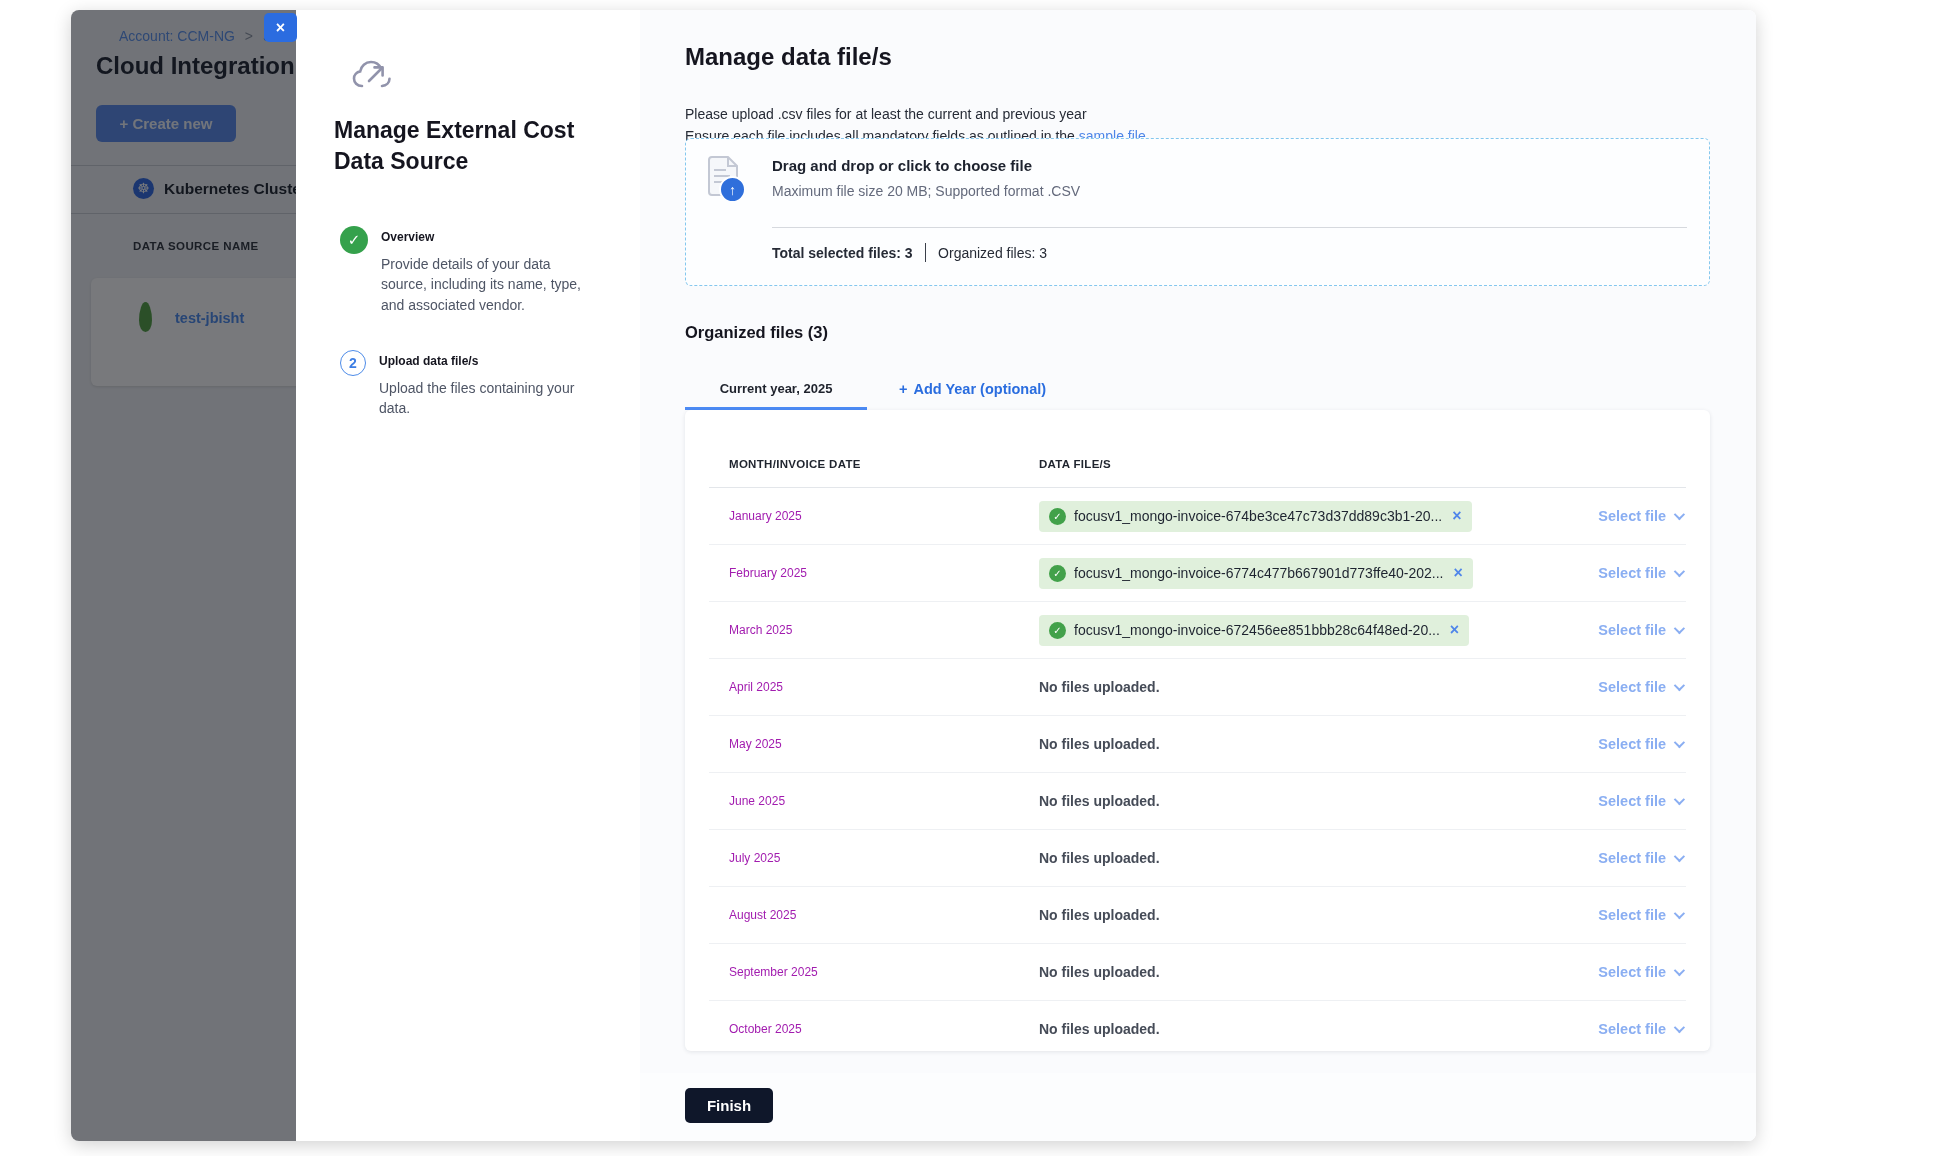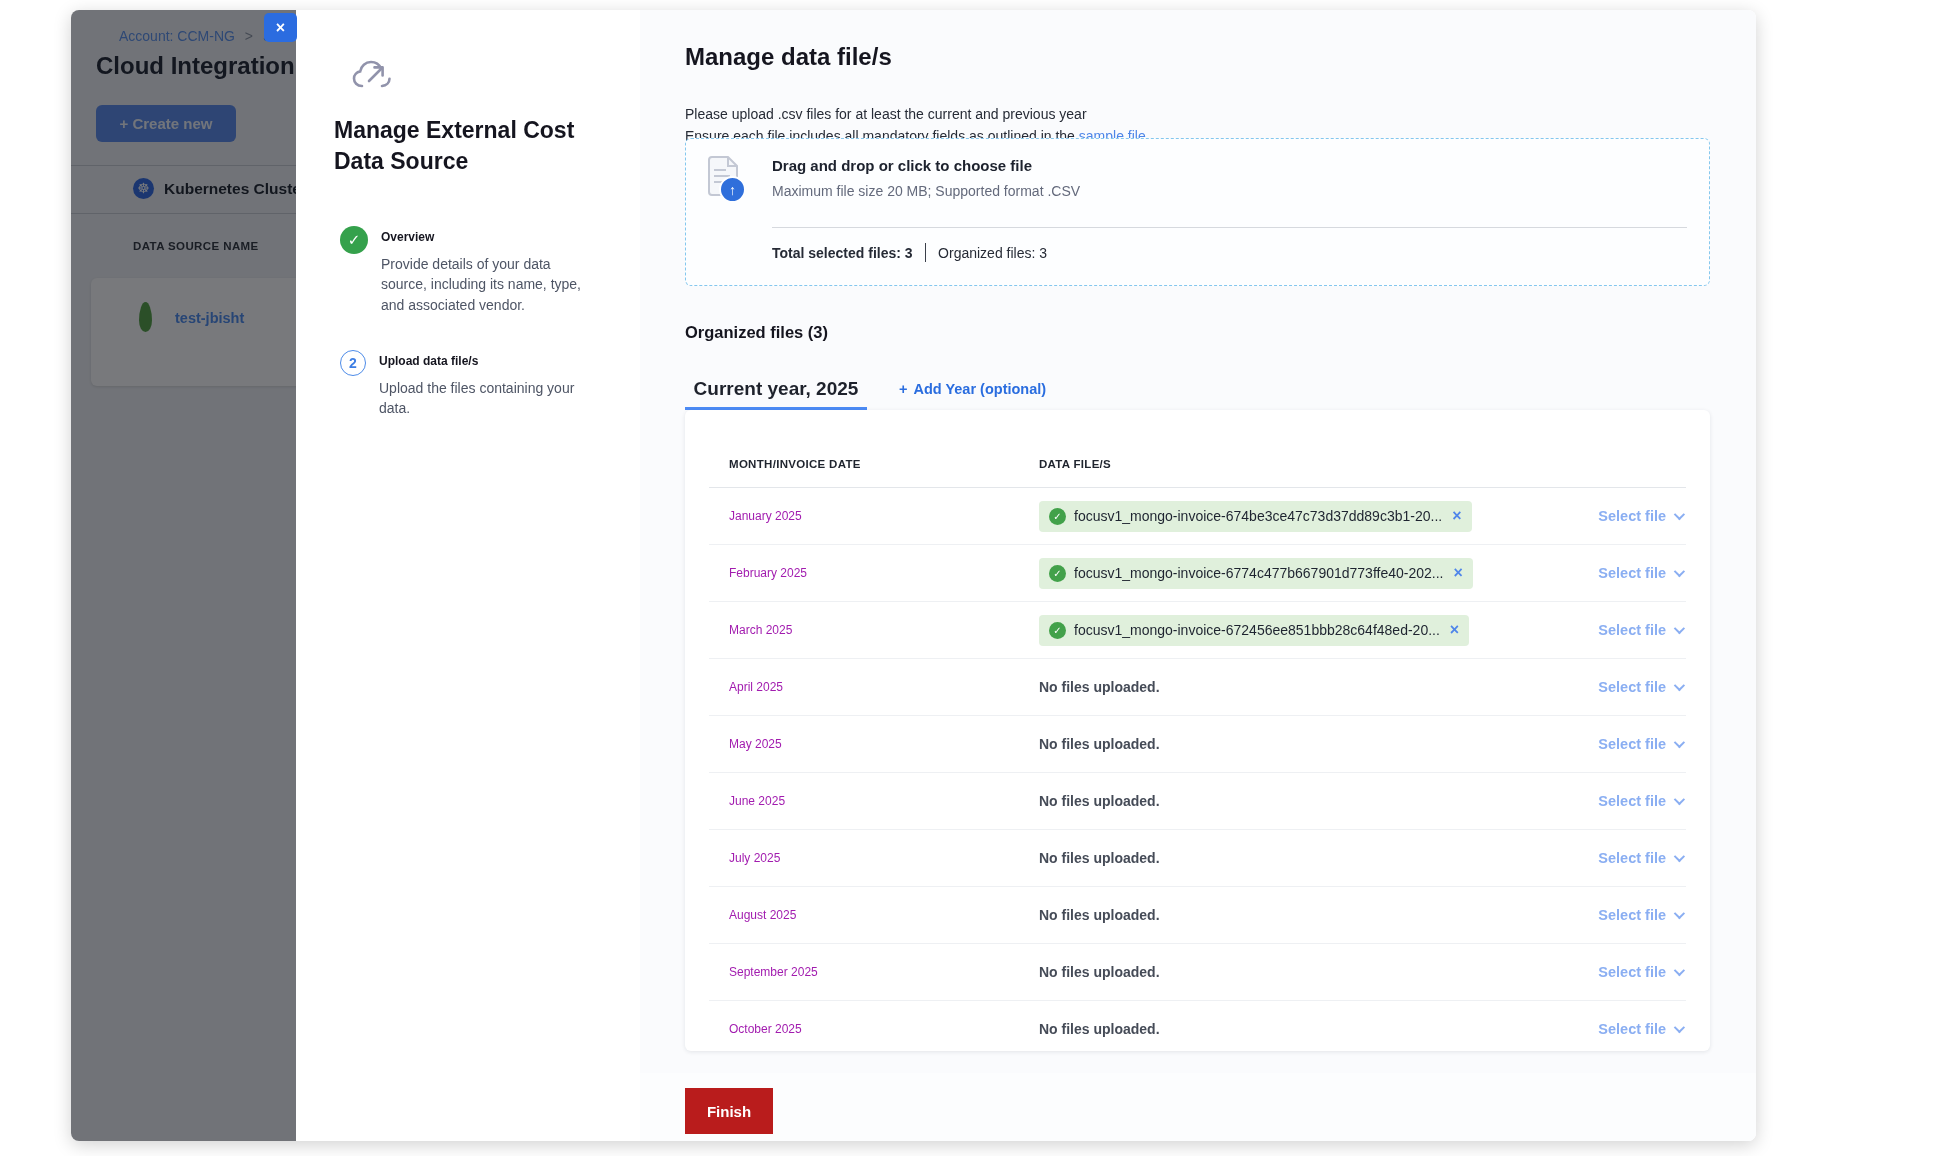--- a/index.html
+++ b/index.html
@@ -55,39 +55,39 @@
   .dz-title { position:absolute; left:86px; top:18px; font-size:15px; font-weight:bold; color:#1d222e; }
   .dz-sub { position:absolute; left:86px; top:44px; font-size:14px; color:#646a7c; }
   .dz-divider { position:absolute; left:86px; right:22px; top:88px; height:1px; background:#d6d9de; }
   .dz-totals { position:absolute; left:86px; top:104px; display:flex; align-items:center; gap:12px; font-size:14px; color:#262b36; }
   .dz-totals .tot-bold { font-weight:bold; }
   .dz-vbar { width:1.5px; height:19px; background:#3a3f4a; }
 
   .org-heading { position:absolute; left:45px; top:313px; font-size:16.5px; font-weight:bold; color:#15151f; }
 
   .tabs { position:absolute; left:45px; top:364px; display:flex; align-items:stretch; height:36px; }
-  .tab-active { width:182px; text-align:center; font-size:19px; font-weight:bold; color:#1e222c; line-height:30px; border-bottom:3px solid #4c8bf5; cursor:pointer; }
+  .tab-active { width:182px; text-align:center; font-size:13px; font-weight:bold; color:#1e222c; line-height:30px; border-bottom:3px solid #4c8bf5; cursor:pointer; }
   .tab-add { margin-left:32px; font-size:14.5px; font-weight:bold; color:#2a6ddf; line-height:30px; cursor:pointer; white-space:nowrap; }
   .tab-add .plus { margin-right:6px; font-weight:bold; }
 
   .card { position:absolute; left:45px; top:400px; width:1025px; height:641px; background:#fff; border-radius:6px; box-shadow:0 1px 4px rgba(20,30,50,.10); overflow:hidden; padding:30px 24px 0 24px; }
   .thead { display:grid; grid-template-columns:310px 1fr; height:48px; align-items:center; padding-left:20px; border-bottom:1px solid #e3e6ea; }
   .th { font-size:11.5px; font-weight:bold; letter-spacing:.3px; color:#1f242e; }
   .trow { display:grid; grid-template-columns:310px 1fr 120px; align-items:center; height:57px; padding-left:20px; border-bottom:1px solid #eef0f3; }
   .month { font-size:12px; color:#a21caf; }
   .nofiles { font-size:14px; color:#454b57;font-weight:bold; }
   .chip { display:inline-flex; align-items:center; gap:8px; background:#e0f0dc; border-radius:4px; padding:7px 10px; max-width:470px; }
   .chip-check { width:17px; height:17px; border-radius:50%; background:#42a14a; color:#fff; font-size:10px; font-weight:bold; text-align:center; line-height:17px; flex:0 0 17px; }
   .chip-name { font-size:14px; color:#1e2430; white-space:nowrap; }
   .chip-x { font-size:16px; font-weight:bold; color:#4f86ea; margin-left:2px; cursor:pointer; line-height:14px; }
   .selectfile { justify-self:end; display:inline-flex; align-items:center; gap:8px; font-size:14.5px; font-weight:bold; color:#8aaef2; cursor:pointer; padding-right:4px; white-space:nowrap; }
   .caret { width:8px; height:8px; border-right:2px solid #8aaef2; border-bottom:2px solid #8aaef2; transform:rotate(45deg) translateY(-2px); }
 
   .bottom-bar { position:absolute; left:0; top:1063px; width:1116px; height:68px; background:#fcfdfe; }
-  .finish-btn { position:absolute; left:45px; top:15px; width:88px; height:46px; background:#b91c1c; border:none; border-radius:0; color:#fff; font-size:15px; font-weight:bold; cursor:pointer; }
+  .finish-btn { position:absolute; left:45px; top:15px; width:88px; height:35px; background:#0f172a; border:none; border-radius:5px; color:#fff; font-size:15px; font-weight:bold; cursor:pointer; }
 </style>
 </head>
 <body>
 
 <div class="app-window">
 
   <div class="bg-page">
     <div class="bg-inner">
       <div class="bg-breadcrumb">
         <span>Account: CCM-NG</span>

